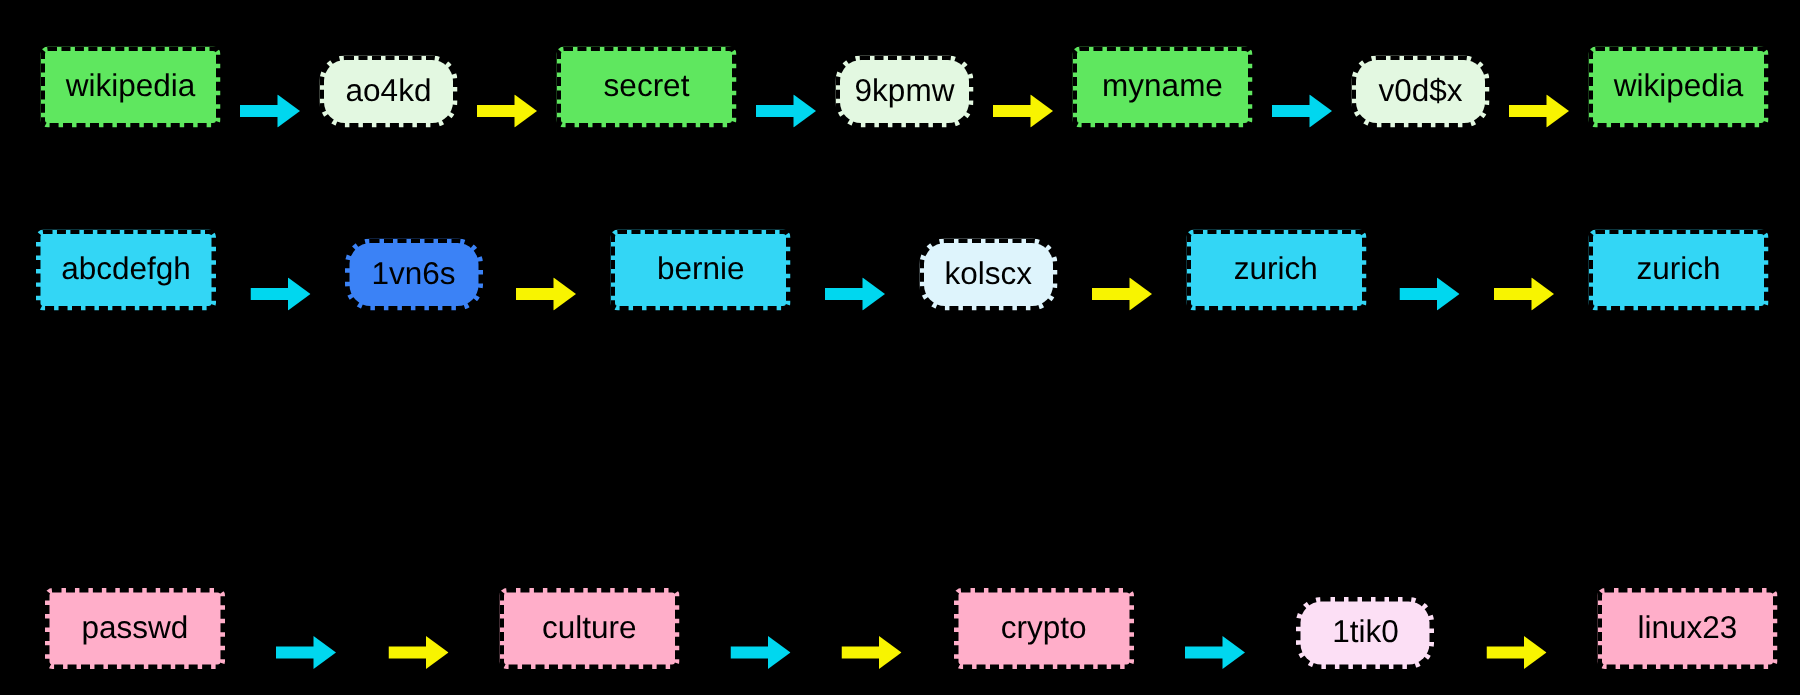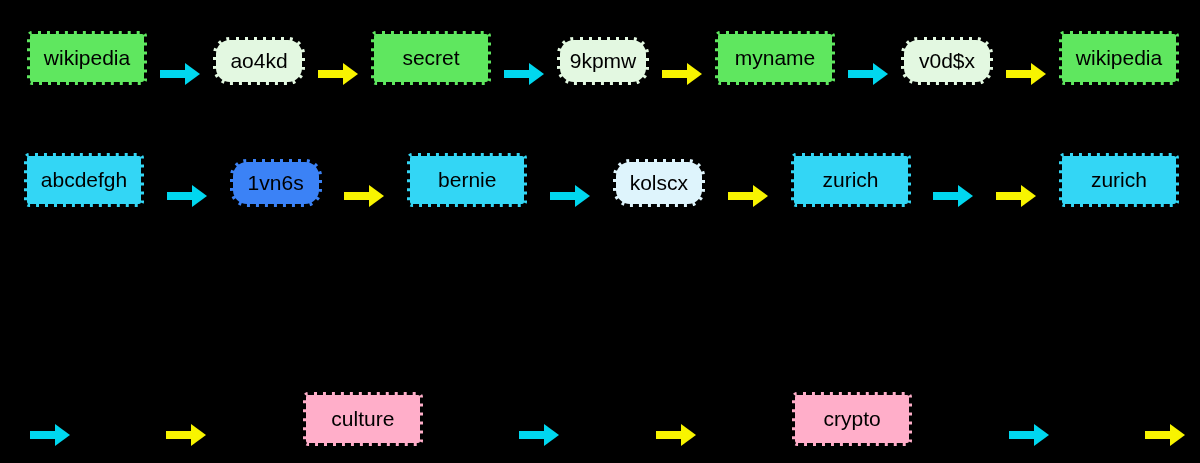--- a/index.html
+++ b/index.html
@@ -143,20 +143,21 @@
       </span>
       <span class="arrow">
         <svg width="40" height="22" viewBox="0 0 40 22">
           <rect x="0" y="7" width="26" height="8" fill="#f8f400"></rect>
           <polygon points="25,0 40,11 25,22" fill="#f8f400"></polygon>
         </svg>
       </span>
       <div class="box plain" style="background: rgb(51, 214, 245);">zurich</div>
     </div>
     <div class="chain-row row-2">
+      <div class="box plain" style="background: rgb(255, 174, 201);">passwd</div>
       <span class="arrow">
         <svg width="40" height="22" viewBox="0 0 40 22">
           <rect x="0" y="7" width="26" height="8" fill="#00d7ef"></rect>
           <polygon points="25,0 40,11 25,22" fill="#00d7ef"></polygon>
         </svg>
       </span>
       <span class="arrow">
         <svg width="40" height="22" viewBox="0 0 40 22">
           <rect x="0" y="7" width="26" height="8" fill="#f8f400"></rect>
           <polygon points="25,0 40,11 25,22" fill="#f8f400"></polygon>
@@ -175,20 +176,22 @@
           <polygon points="25,0 40,11 25,22" fill="#f8f400"></polygon>
         </svg>
       </span>
       <div class="box plain" style="background: rgb(255, 174, 201);">crypto</div>
       <span class="arrow">
         <svg width="40" height="22" viewBox="0 0 40 22">
           <rect x="0" y="7" width="26" height="8" fill="#00d7ef"></rect>
           <polygon points="25,0 40,11 25,22" fill="#00d7ef"></polygon>
         </svg>
       </span>
+      <div class="box hash" style="background: rgb(252, 223, 245);">1tik0</div>
       <span class="arrow">
         <svg width="40" height="22" viewBox="0 0 40 22">
           <rect x="0" y="7" width="26" height="8" fill="#f8f400"></rect>
           <polygon points="25,0 40,11 25,22" fill="#f8f400"></polygon>
         </svg>
       </span>
+      <div class="box plain" style="background: rgb(255, 174, 201);">linux23</div>
     </div>
   </div>
 
 </body></html>

